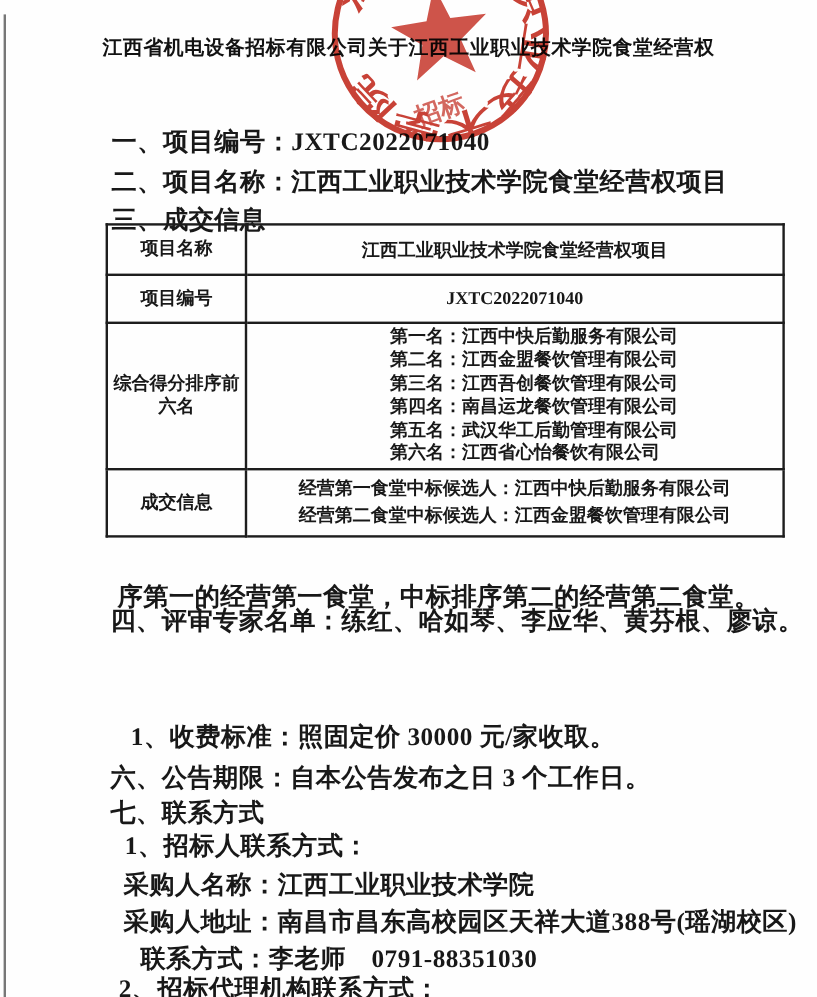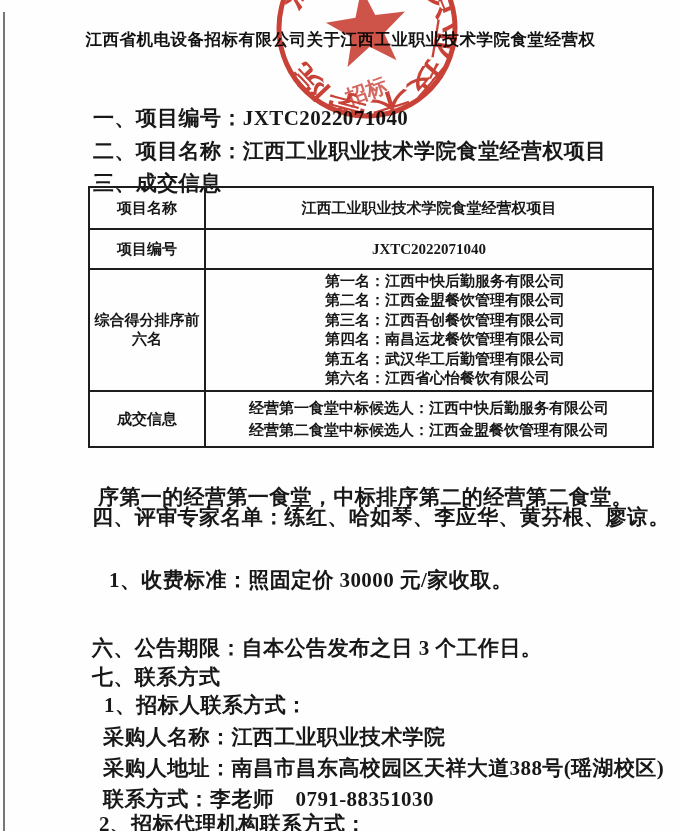--- a/index.html
+++ b/index.html
@@ -31,28 +31,28 @@
     position:absolute;font-size:21px;font-weight:bold;
     white-space:nowrap;color:#181818;letter-spacing:.4px;
   }
   #p-i1{top:104px;left:93px;}
   #p-i2{top:137px;left:93px;}
   #p-i3{top:169px;left:93px;}
   #p-note1{top:450px;left:87px;}
   #p-note2{top:483px;left:98px;}
   #p-i4{top:503px;left:92px;}
   #p-i5{top:531px;left:92px;}
-  #p-i5-1{top:566px;left:109px;}
+  #p-i5-1{top:600px;left:109px;}
   #p-i5-2{top:602px;left:109px;}
   #p-i6{top:634px;left:92px;}
   #p-i7{top:663px;left:92px;}
   #p-i7-1{top:691px;left:104px;}
   #p-buyer-name{top:723px;left:103px;}
   #p-buyer-addr{top:754px;left:103px;}
-  #p-contact{top:785px;left:103px;}
+  #p-contact{top:785px;left:117px;}
   #p-i7-2{top:810px;left:99px;}
 
   table.award{
     position:absolute;left:88px;top:186px;
     border-collapse:collapse;table-layout:fixed;
     width:566px;
   }
   table.award td{
     border:2px solid #1d1d1d;
     padding:0;vertical-align:middle;

